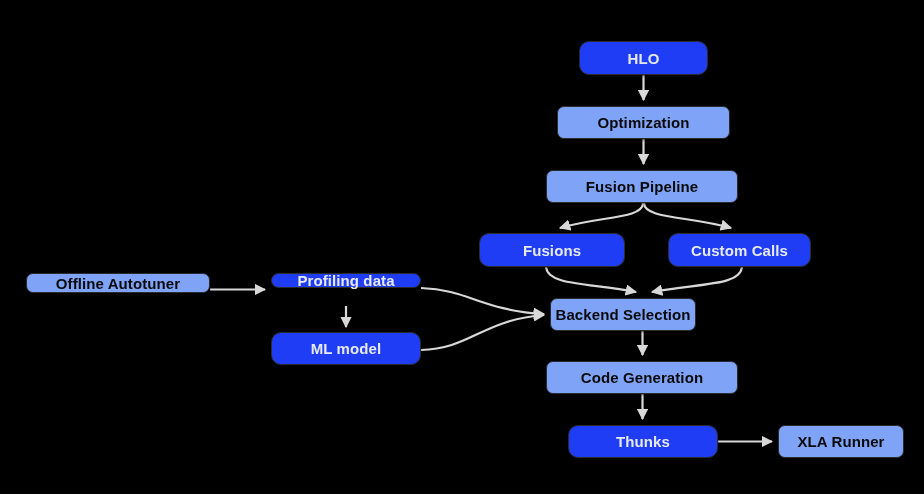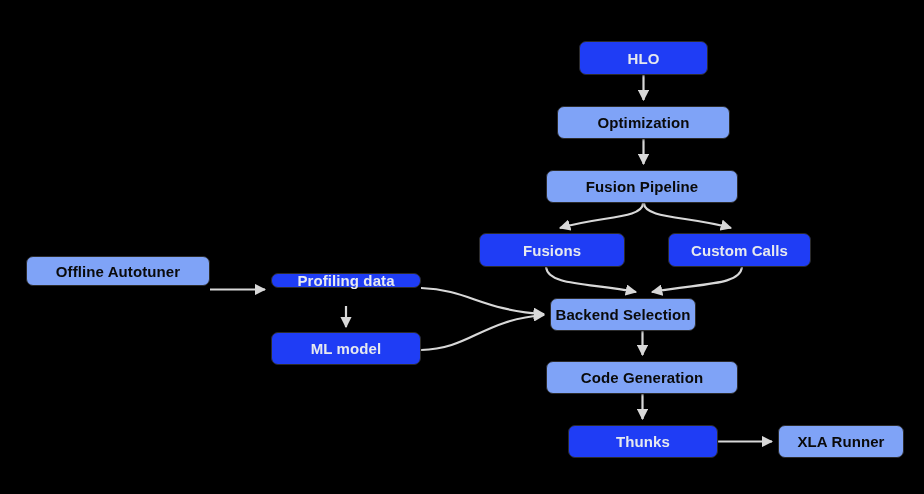--- a/index.html
+++ b/index.html
@@ -39,20 +39,21 @@
     font-weight: bold;
     letter-spacing: 0.1px;
     white-space: nowrap;
     border: 1px solid #2b2b2b;
     box-shadow: 0 1px 2px rgba(0,0,0,0.6);
     z-index: 2;
   }
   .node.dark {
     background: #1f3df5;
     color: #e6e9ef;
+    border-radius: 10px;
   }
   .node.light {
     background: #7fa3f7;
     color: #0a0a0a;
   }
   .node-label {
     display: block;
     line-height: 1;
   }
 </style>
@@ -105,21 +106,21 @@
   </div>
   <div class="node light" style="left: 546px; top: 170px; width: 192px; height: 33px;">
     <span class="node-label">Fusion Pipeline</span>
   </div>
   <div class="node dark" style="left: 479px; top: 233px; width: 146px; height: 34px;">
     <span class="node-label">Fusions</span>
   </div>
   <div class="node dark" style="left: 668px; top: 233px; width: 143px; height: 34px;">
     <span class="node-label">Custom Calls</span>
   </div>
-  <div class="node light" style="left: 26px; top: 256px; width: 184px; height: 30px;">
+  <div class="node light" style="left: 26px; top: 273px; width: 184px; height: 20px;">
     <span class="node-label">Offline Autotuner</span>
   </div>
   <div class="node dark" style="left: 271px; top: 273px; width: 150px; height: 15px;">
     <span class="node-label">Profiling data</span>
   </div>
   <div class="node dark" style="left: 271px; top: 332px; width: 150px; height: 33px;">
     <span class="node-label">ML model</span>
   </div>
   <div class="node light" style="left: 550px; top: 298px; width: 146px; height: 33px;">
     <span class="node-label">Backend Selection</span>

